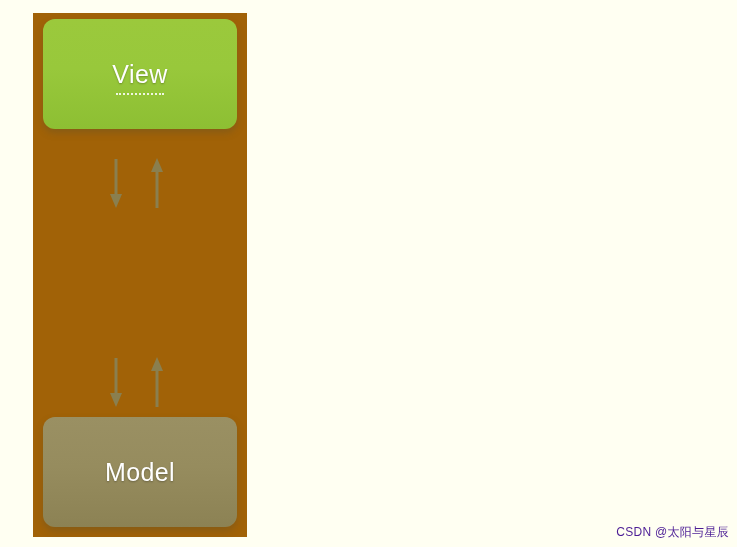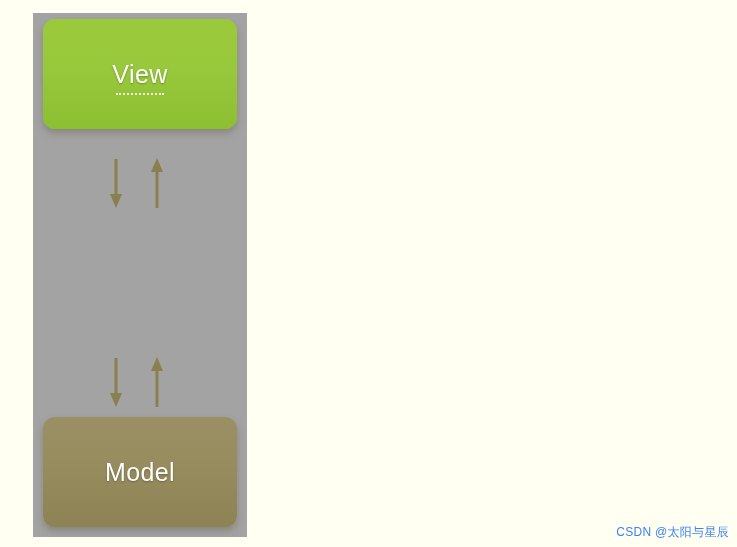--- a/index.html
+++ b/index.html
@@ -22,21 +22,21 @@
     background: #fffff2;
   }
 
   
   #diagram-panel {
     position: absolute;
     left: 33px;
     top: 13px;
     width: 214px;
     height: 524px;
-    background: #a3a3a3;
+    background: #a16207;
   }
 
   
   .node {
     position: absolute;
     left: 10px;
     width: 194px;
     height: 110px;
     border-radius: 12px;
     box-shadow: 0 4px 7px rgba(90, 80, 50, 0.35);
@@ -93,21 +93,21 @@
     height: 62px;
     overflow: visible;
   }
 
   
   #watermark {
     position: absolute;
     right: 8px;
     bottom: 6px;
     font-size: 12px;
-    color: #3b82f6;
+    color: #4c1d95;
     letter-spacing: 0.3px;
     white-space: nowrap;
     user-select: none;
   }
 </style>
 </head>
 <body>
 
 <div id="stage">
 

